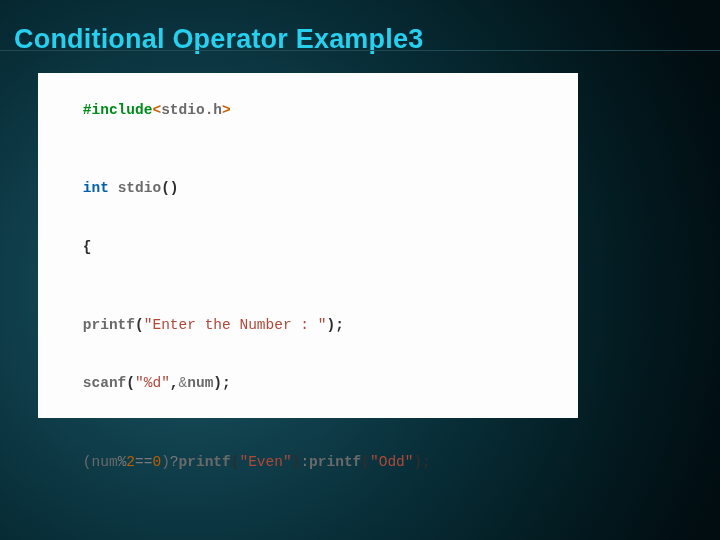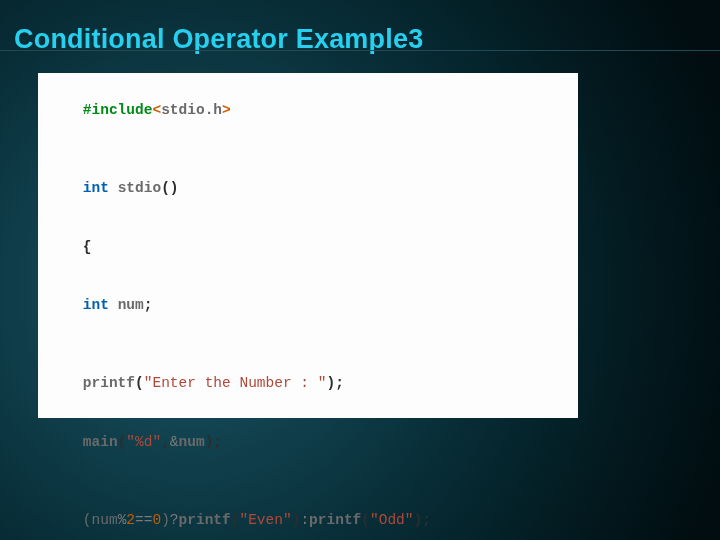--- a/index.html
+++ b/index.html
@@ -79,32 +79,29 @@
   <div class="code-line">&nbsp;</div>
 
   <div class="code-line">
     <span class="tok-keyword">int</span><span class="tok-ident"> </span><span class="tok-ident-b">stdio</span><span class="tok-punc-b">()</span>
   </div>
 
   <div class="code-line">
     <span class="tok-punc-b">{</span>
   </div>
 
-  <div class="code-line">
-    <span class="tok-keyword">int</span><span class="tok-ident"> </span><span class="tok-ident-b">num</span><span class="tok-punc-b">;</span>
-  </div>
 
   <div class="code-line">&nbsp;</div>
 
   <div class="code-line">
     <span class="tok-ident-b">printf</span><span class="tok-punc-b">(</span><span class="tok-string">"Enter the Number : "</span><span class="tok-punc-b">)</span><span class="tok-punc-b">;</span>
   </div>
 
   <div class="code-line">
-    <span class="tok-ident-b">main</span><span class="tok-punc-b">(</span><span class="tok-string">"%d"</span><span class="tok-punc-b">,</span><span class="tok-op">&amp;</span><span class="tok-ident-b">num</span><span class="tok-punc-b">)</span><span class="tok-punc-b">;</span>
+    <span class="tok-ident-b">scanf</span><span class="tok-punc-b">(</span><span class="tok-string">"%d"</span><span class="tok-punc-b">,</span><span class="tok-op">&amp;</span><span class="tok-ident-b">num</span><span class="tok-punc-b">)</span><span class="tok-punc-b">;</span>
   </div>
 
   <div class="code-line">&nbsp;</div>
 
   <div class="code-line">
     <span class="tok-punc">(</span><span class="tok-ident">num</span><span class="tok-op">%</span><span class="tok-num">2</span><span class="tok-op">==</span><span class="tok-num">0</span><span class="tok-punc">)</span><span class="tok-op">?</span><span class="tok-ident-b">printf</span><span class="tok-punc-b">(</span><span class="tok-string">"Even"</span><span class="tok-punc-b">)</span><span class="tok-op">:</span><span class="tok-ident-b">printf</span><span class="tok-punc-b">(</span><span class="tok-string">"Odd"</span><span class="tok-punc-b">)</span><span class="tok-punc-b">;</span>
   </div>
 
 </div>
 

